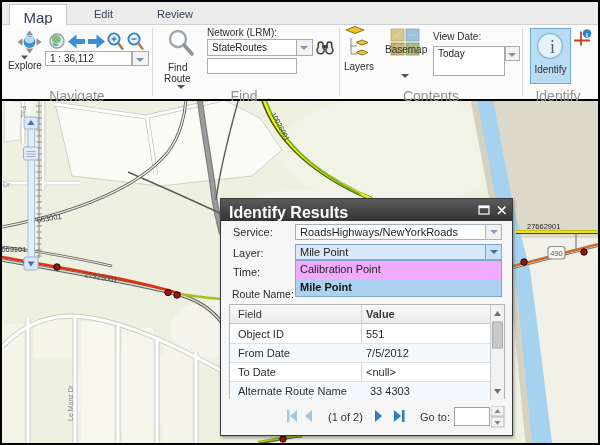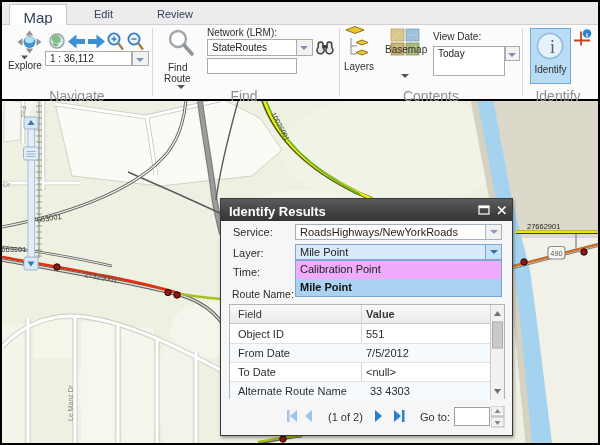--- a/index.html
+++ b/index.html
@@ -10,21 +10,21 @@
 #tabmap{position:absolute;left:7px;top:2px;width:58px;height:21px;background:#fff;border:1px solid #c9c9c9;border-bottom:none;text-align:center;padding-top:4px;font-size:15px;color:#33415c}
 #ribbon{position:absolute;left:2px;top:25px;width:596px;height:74px;background:#fbfbfb}
 .sep{position:absolute;top:3px;height:68px;width:1px;background:#d9d9d9}
 .glabel{position:absolute;top:63px;font-size:14px;color:#8f8f8f;text-align:center}
 .rlabel{position:absolute;font-size:10px;color:#2d2d2d}
 .combo{position:absolute;background:#fff;border:1px solid #ababab}
 .cbtn{position:absolute;background:#f2f2f2;border:1px solid #ababab}
 .cbtn svg,{display:block}
 #map{position:absolute;left:2px;top:101px}
 #dlg{position:absolute;left:220px;top:198px;width:293px;height:238px;background:#f6f6f6;border:1px solid #3a3a3a;box-shadow:1px 2px 3px rgba(0,0,0,.35)}
-#dlgtitle{position:absolute;left:0;top:0;width:100%;height:22px;background:linear-gradient(#5b5b5b,#333);color:#fff;font-size:13px;font-weight:bold;padding:5px 0 0 8px}
+#dlgtitle{position:absolute;left:0;top:0;width:100%;height:22px;background:linear-gradient(#5b5b5b,#333);color:#fff;font-size:16px;font-weight:bold;padding:5px 0 0 8px}
 .dl{position:absolute;font-size:11px;color:#2d2d2d}
 .nav{position:absolute;font-size:11px;color:#333}
 </style>
 </head>
 <body>
 <div id="app">
   <div id="tabbar">
     <div id="tabmap">Map</div>
     <span class="tab" style="left:92px">Edit</span>
     <span class="tab" style="left:155px">Review</span>

